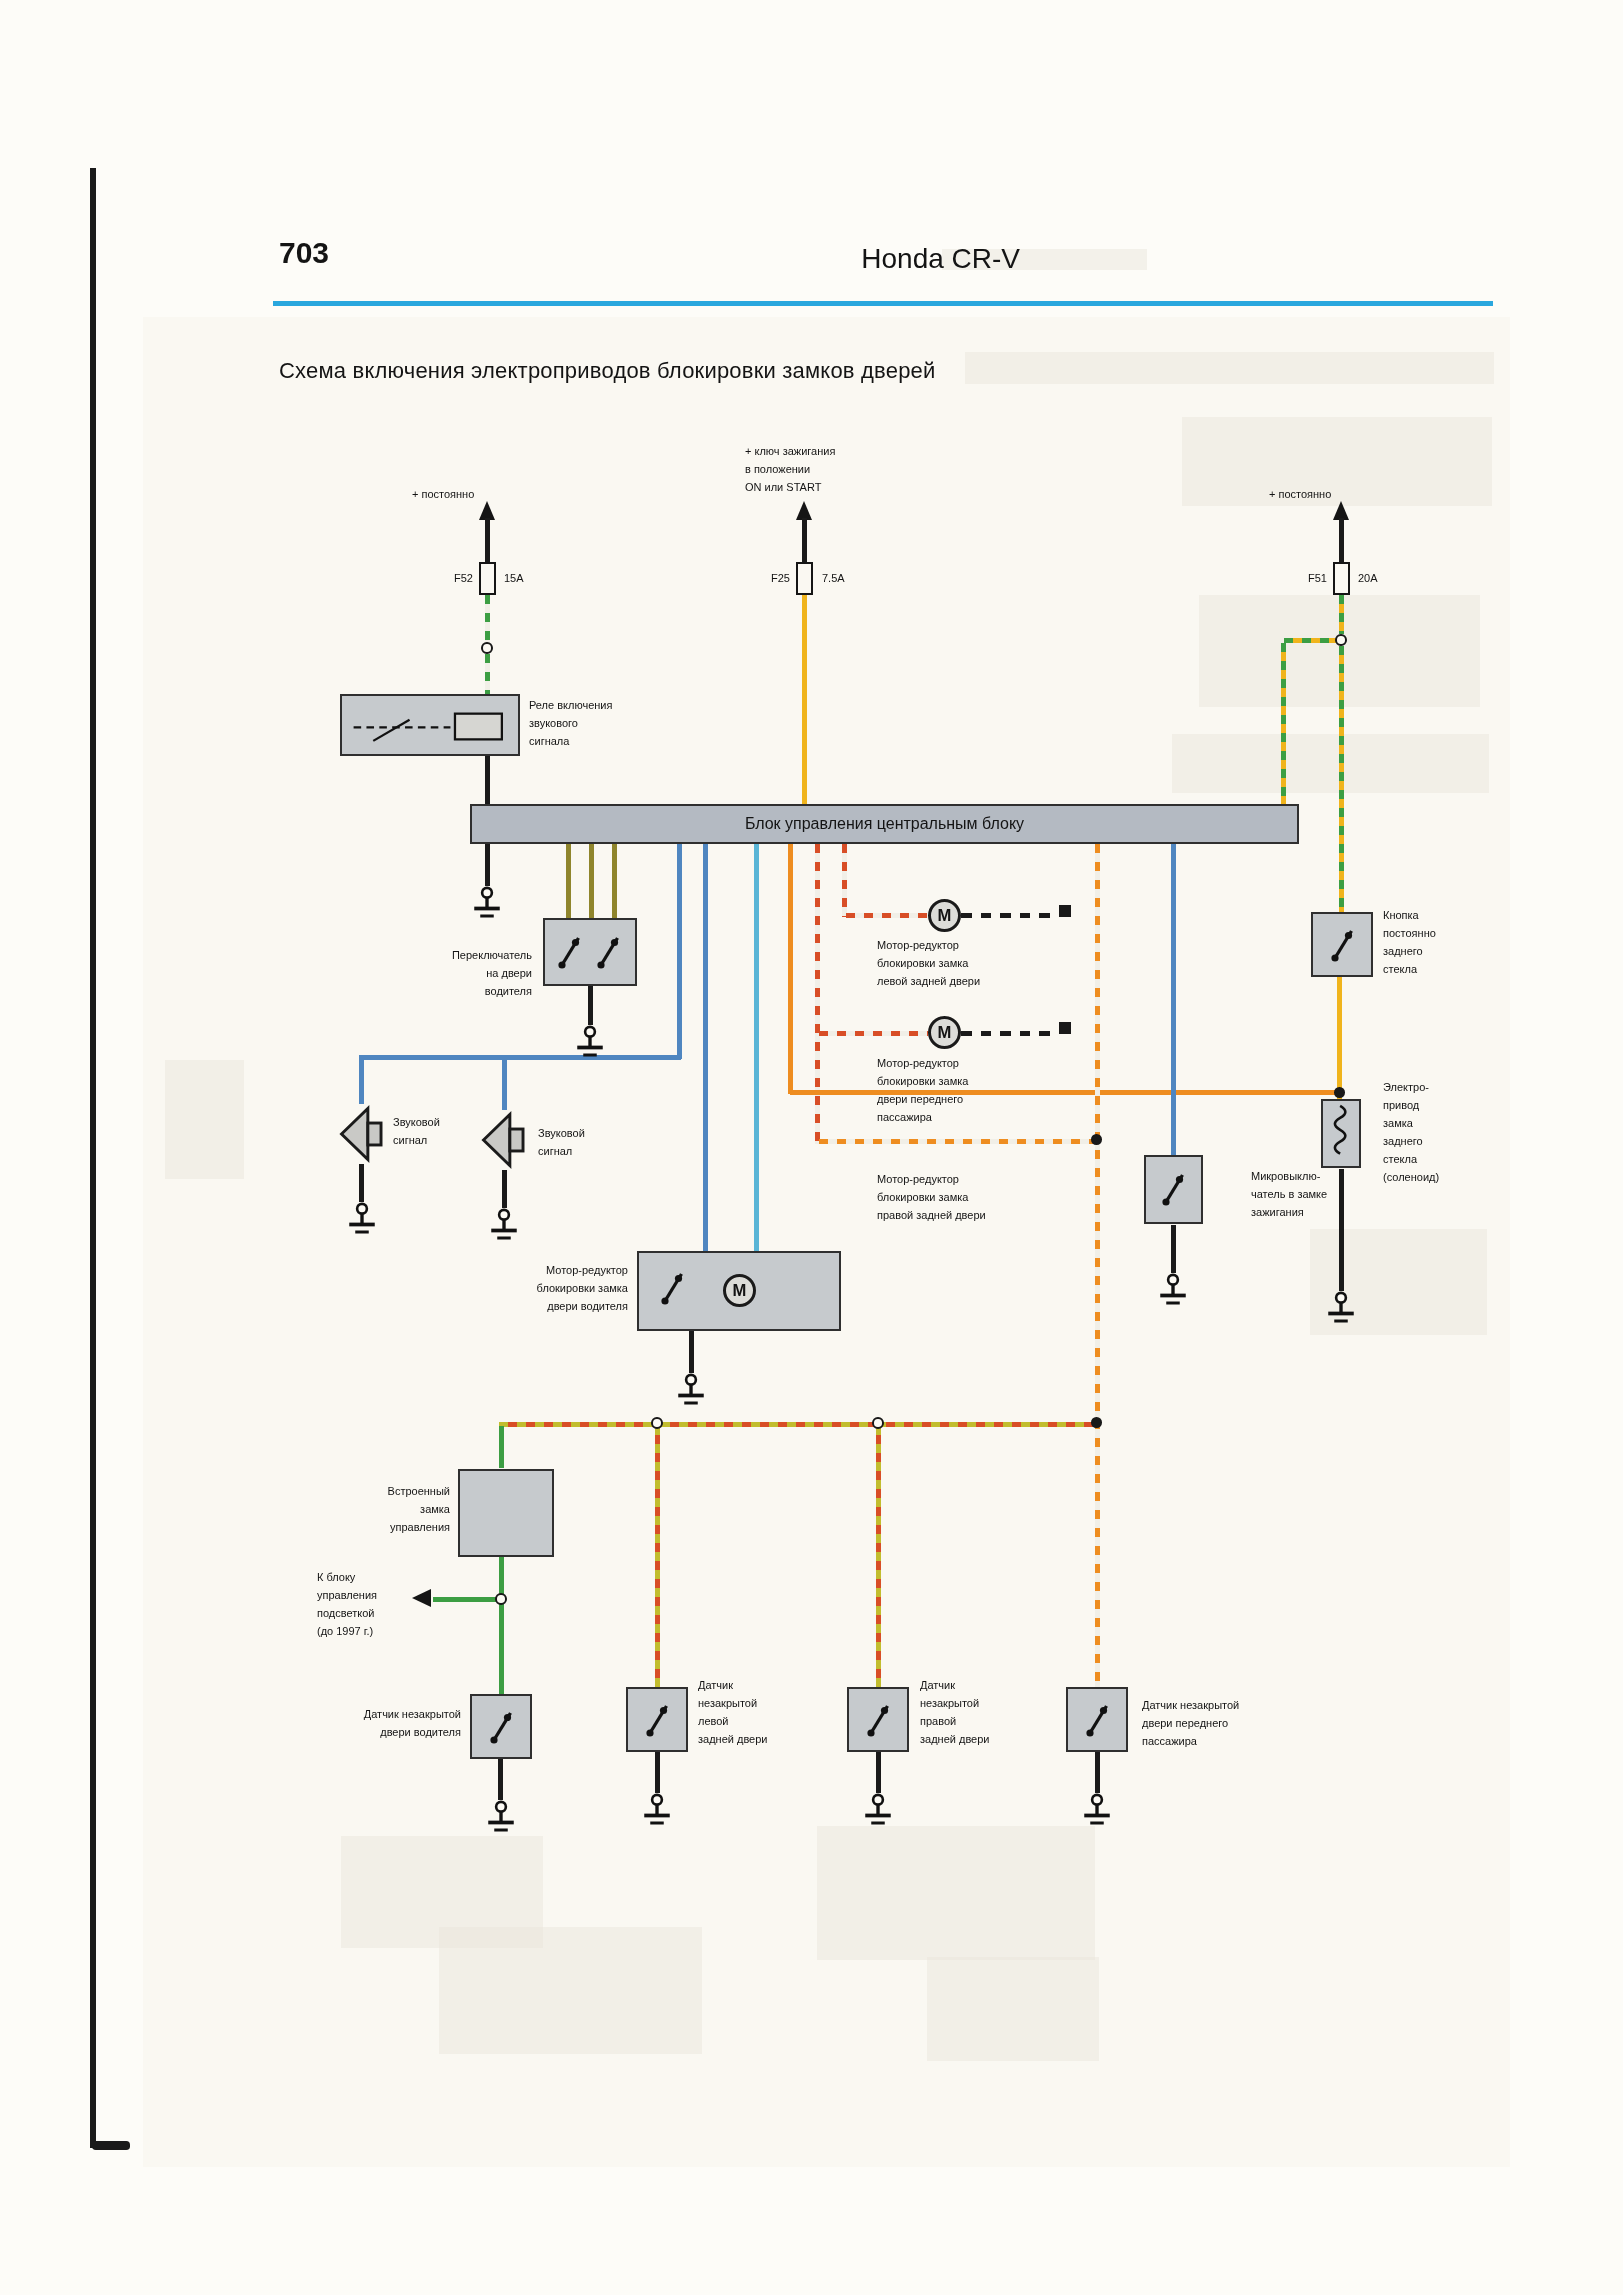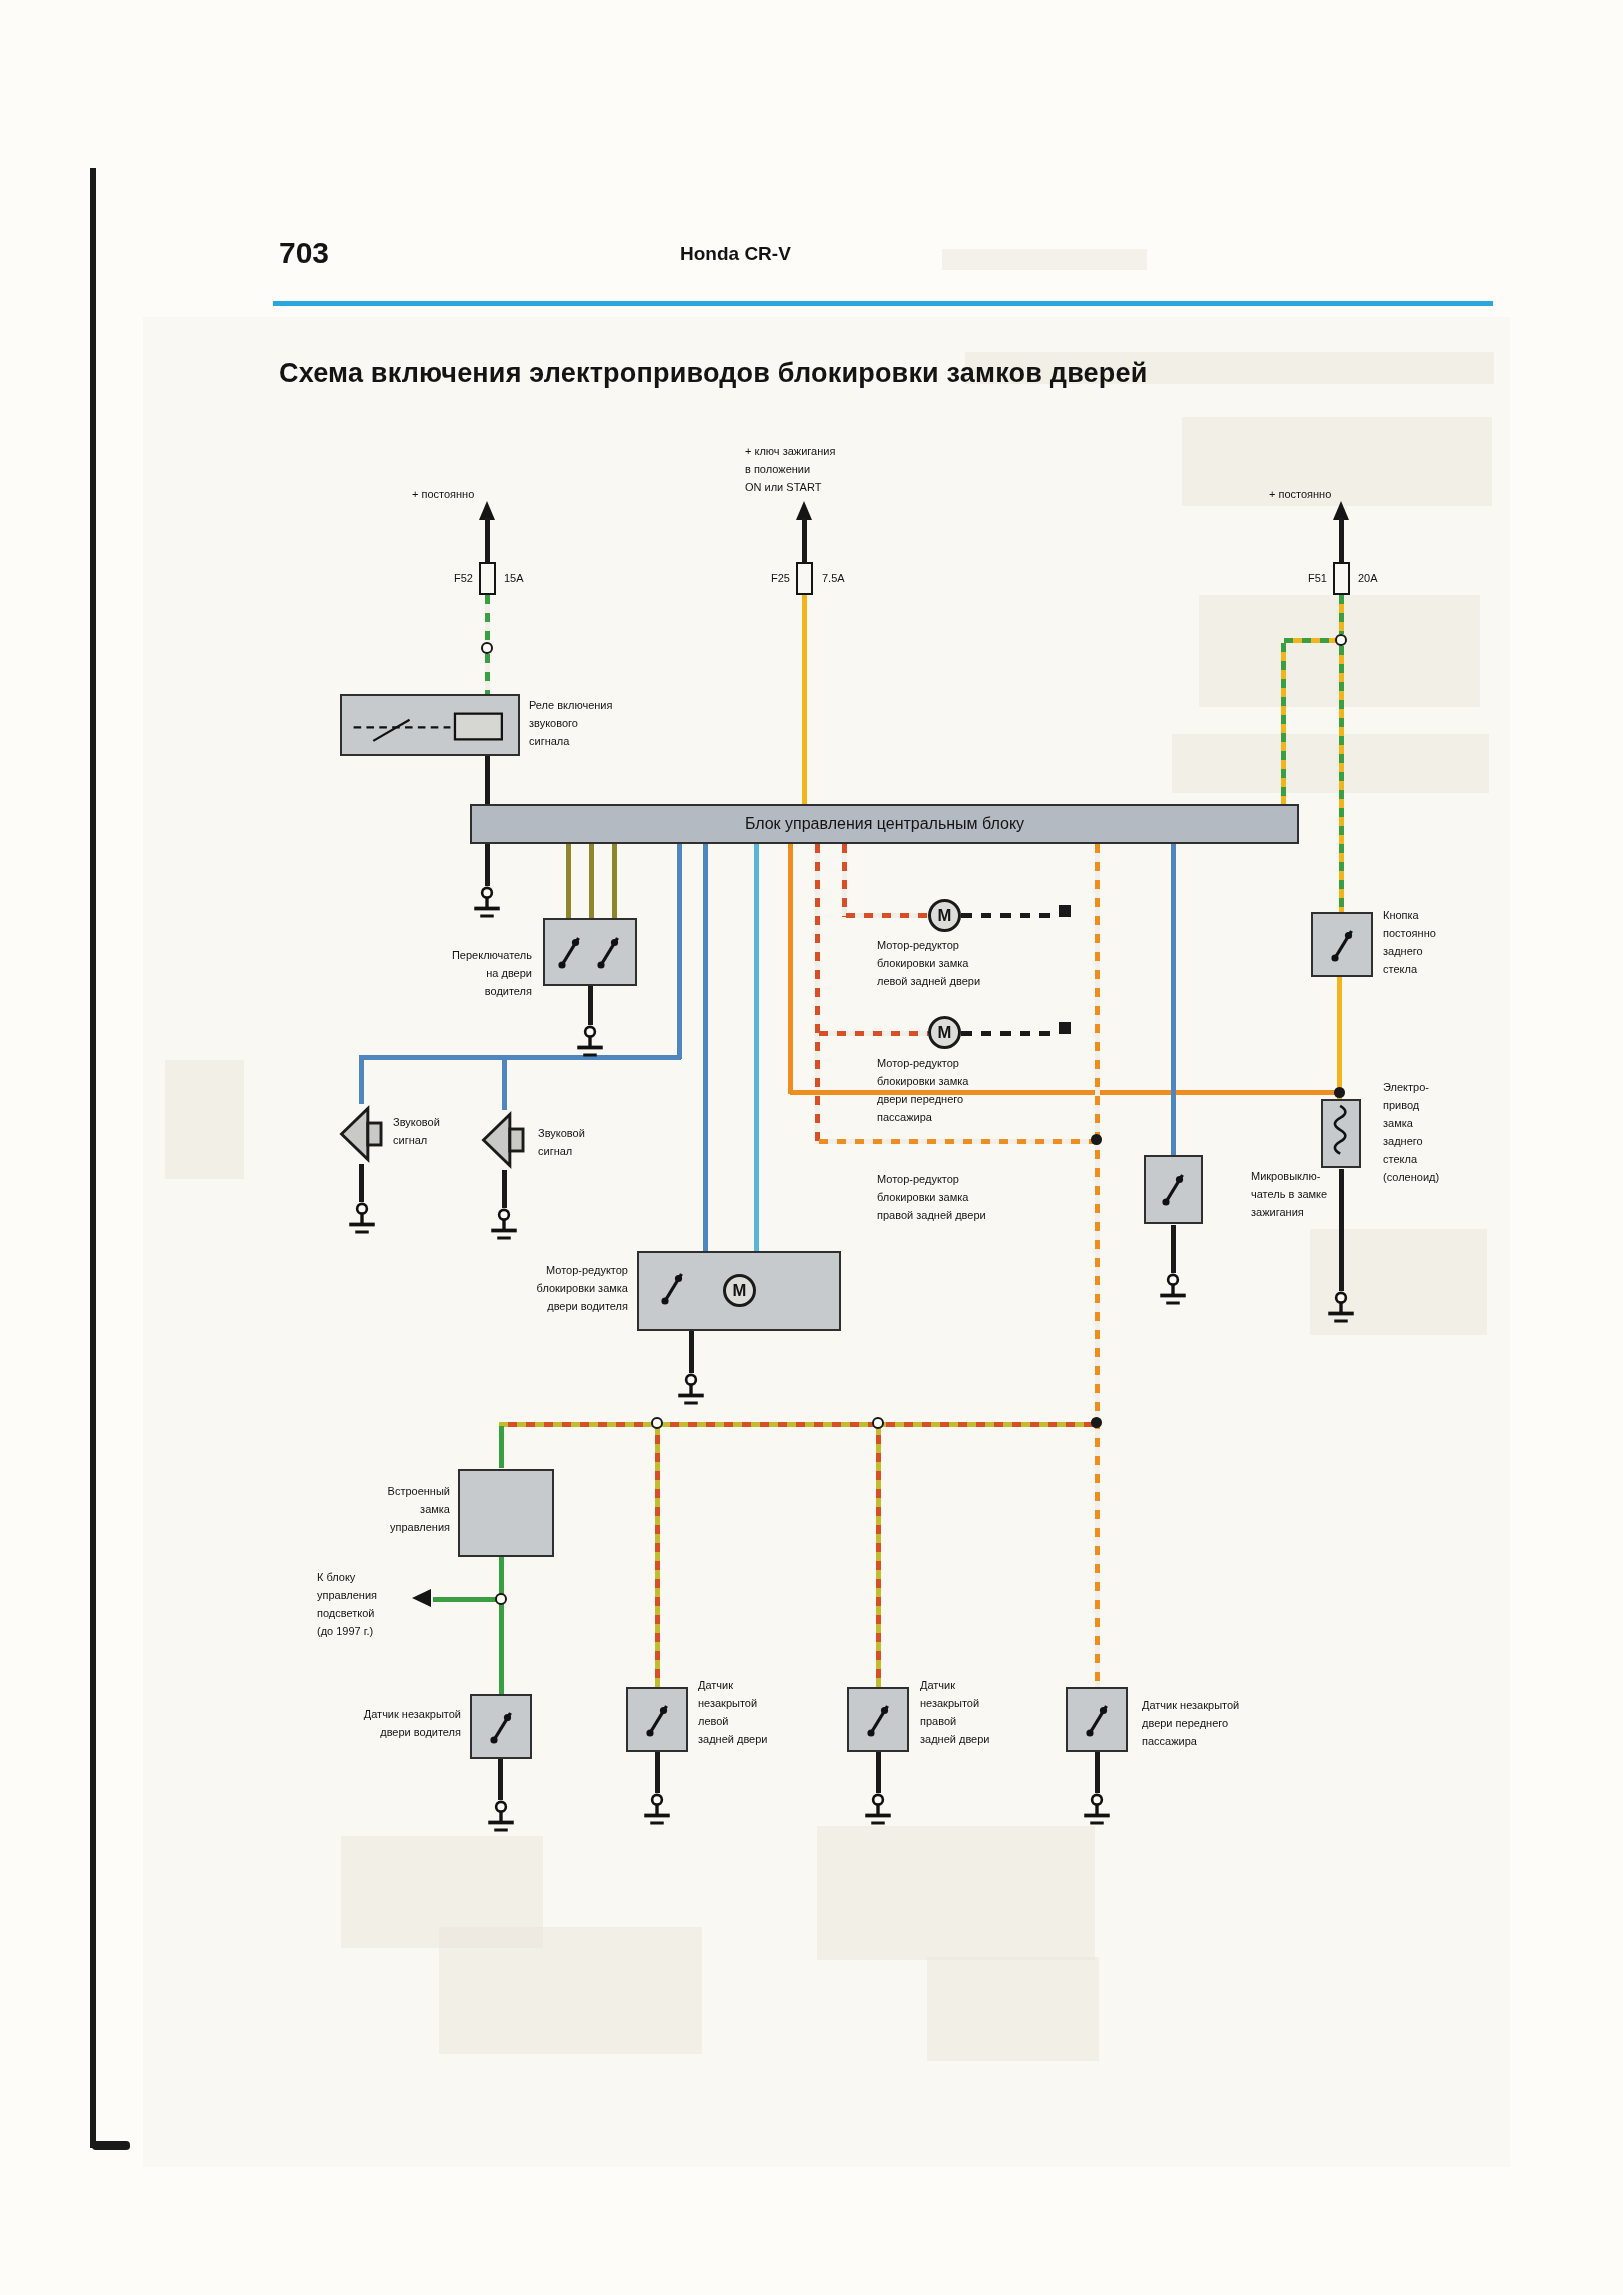--- a/index.html
+++ b/index.html
@@ -3,22 +3,22 @@
 <meta charset="utf-8">
 <style>
   html,body{margin:0;padding:0}
   body{width:1623px;height:2295px;position:relative;background:#fdfcf8;
        font-family:"Liberation Sans",sans-serif;color:#141414;overflow:hidden}
   .tint{position:absolute;background:#f8f6f0;opacity:.7}
   .ghost{position:absolute;background:#e9e6dc;opacity:.5}
   .edge{position:absolute;background:#1a1a1a}
   .rule{position:absolute;background:#2aa7de}
   .hnum{position:absolute;font-size:30px;font-weight:bold}
-  .hbrand{position:absolute;font-size:19px;font-weight:bold;text-align:left}
-  .title{position:absolute;font-size:27px;font-weight:bold;letter-spacing:0.2px}
+  .hbrand{position:absolute;font-size:28px;font-weight:normal;text-align:right}
+  .title{position:absolute;font-size:22px;font-weight:normal;letter-spacing:0.2px}
   .lbl{position:absolute;font-size:11px;line-height:18px;white-space:pre-line;color:#141414}
   .r{text-align:right}
   .wire{position:absolute}
   .c-black{background:#1a1a1a}
   .c-yellow{background:#f0b41c}
   .c-orange{background:#ee8d20}
   .c-blue{background:#4f86c0}
   .c-cyan{background:#5ab5d6}
   .c-olive{background:#8f852c}
   .c-green{background:#3c9e43}

